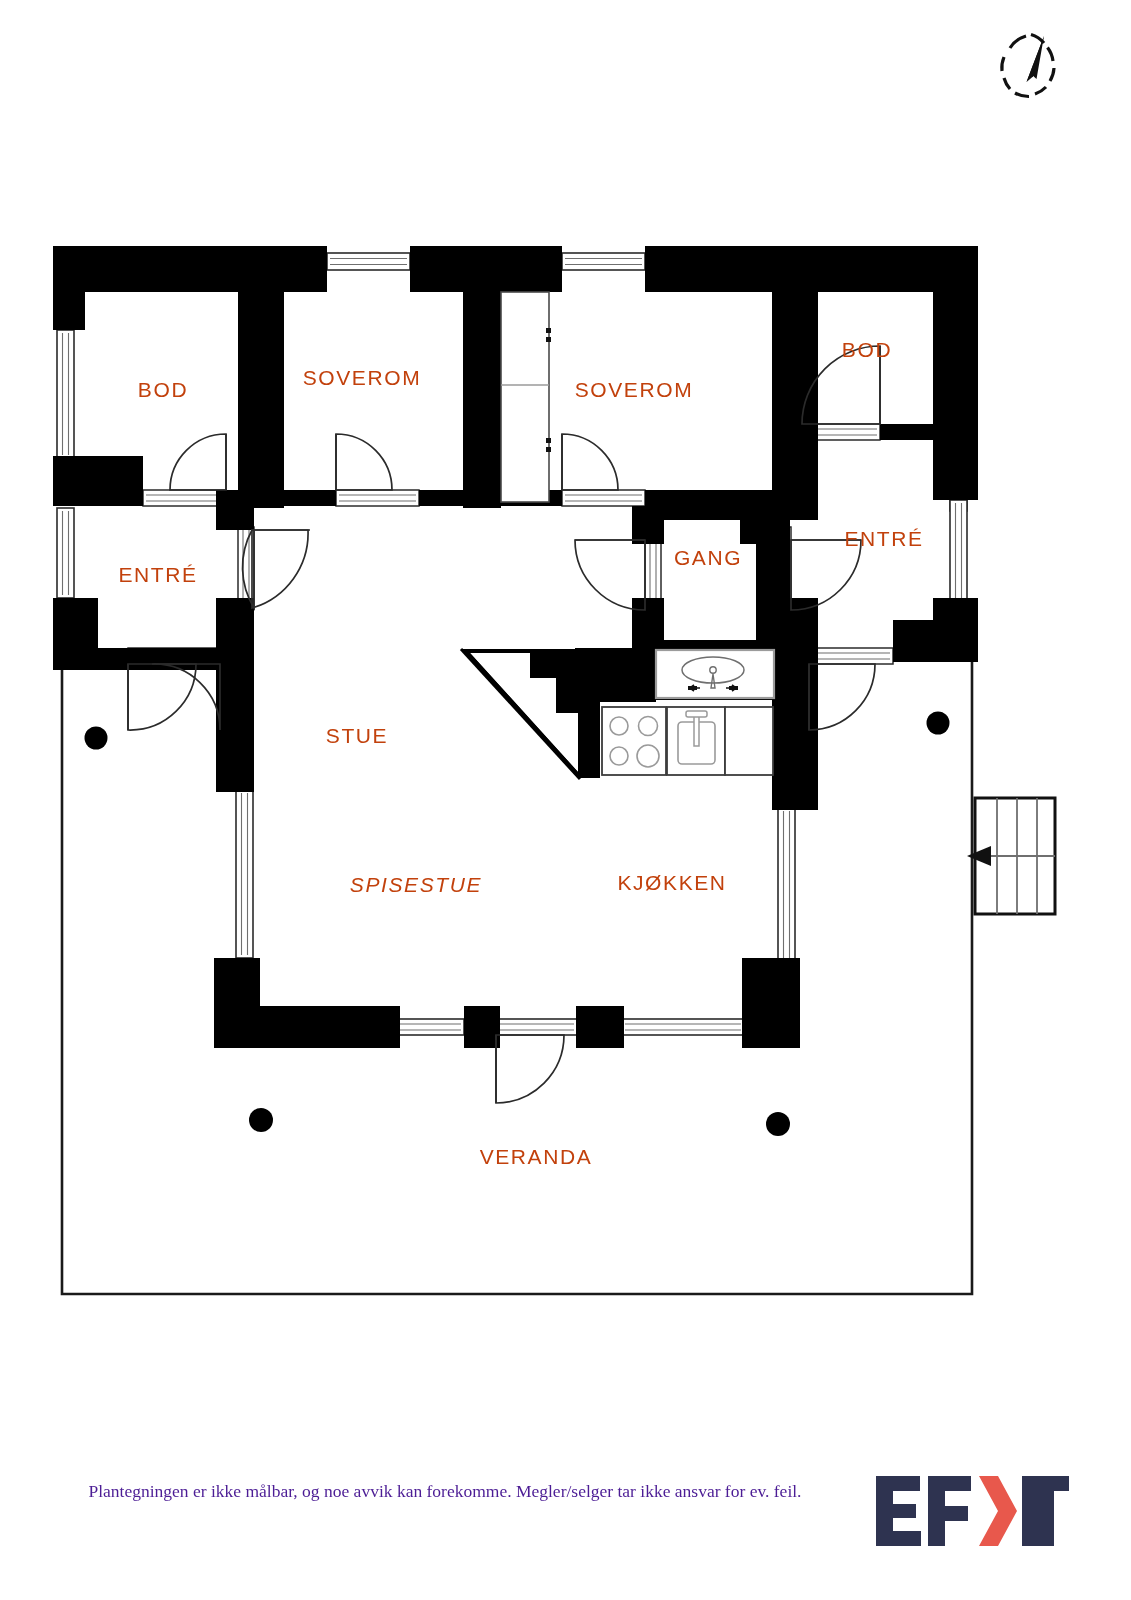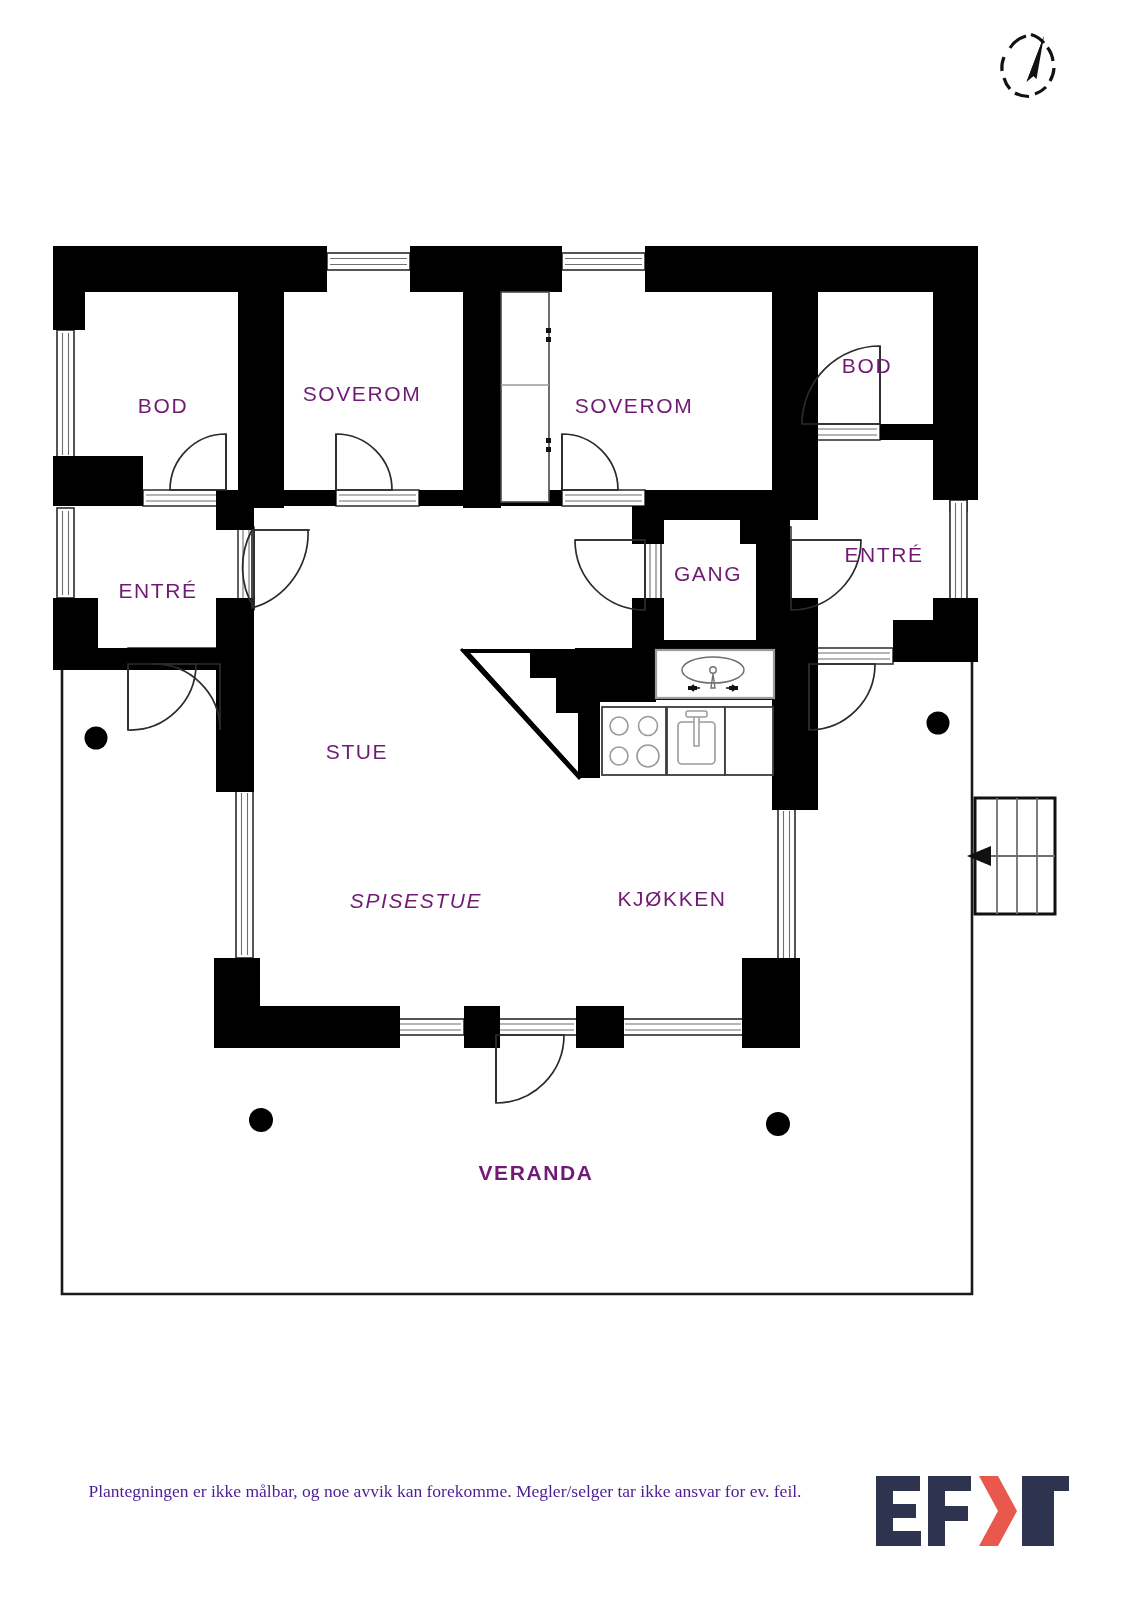--- a/index.html
+++ b/index.html
@@ -25,25 +25,24 @@
     left: 0; top: 0;
     width: 1131px;
     height: 1600px;
     display: block;
   }
   .room-label {
     position: absolute;
     font-family: "Liberation Sans", sans-serif;
     font-size: 21px;
     letter-spacing: 1.6px;
-    color: #701a75;
+    color: #c2410c;
     white-space: nowrap;
     transform: translate(-50%, -50%);
     font-weight: 400;
-    margin-top: 16px;
   }
   #footer {
     position: absolute;
     left: 0;
     top: 1478px;
     width: 1131px;
     height: 110px;
   }
   #disclaimer {
     position: absolute;
@@ -383,21 +382,21 @@
   <div class="room-label" style="left:163px; top:390px;">BOD</div>
   <div class="room-label" style="left:362px; top:378px;">SOVEROM</div>
   <div class="room-label" style="left:634px; top:390px;">SOVEROM</div>
   <div class="room-label" style="left:867px; top:350px;">BOD</div>
   <div class="room-label" style="left:158px; top:575px;">ENTRÉ</div>
   <div class="room-label" style="left:708px; top:558px;">GANG</div>
   <div class="room-label" style="left:884px; top:539px;">ENTRÉ</div>
   <div class="room-label" style="left:357px; top:736px;">STUE</div>
   <div class="room-label" style="left:416px; top:885px;font-style:italic;">SPISESTUE</div>
   <div class="room-label" style="left:672px; top:883px;">KJØKKEN</div>
-  <div class="room-label" style="left:536px; top:1157px;font-weight:bold;">VERANDA</div>
+  <div class="room-label" style="left:536px; top:1157px;">VERANDA</div>
 
   <div id="footer">
     <div id="disclaimer">
       <div>Plantegningen er ikke målbar, og noe avvik kan forekomme. Megler/selger tar ikke ansvar for ev. feil.</div>
     </div>
   </div>
 
   <svg id="logo" viewBox="0 0 200 78" xmlns="http://www.w3.org/2000/svg">
 
     <path d="M4 4 H48 V19 H21 V32 H44 V46 H21 V59 H49 V74 H4 Z" fill="#2e3350"></path>

